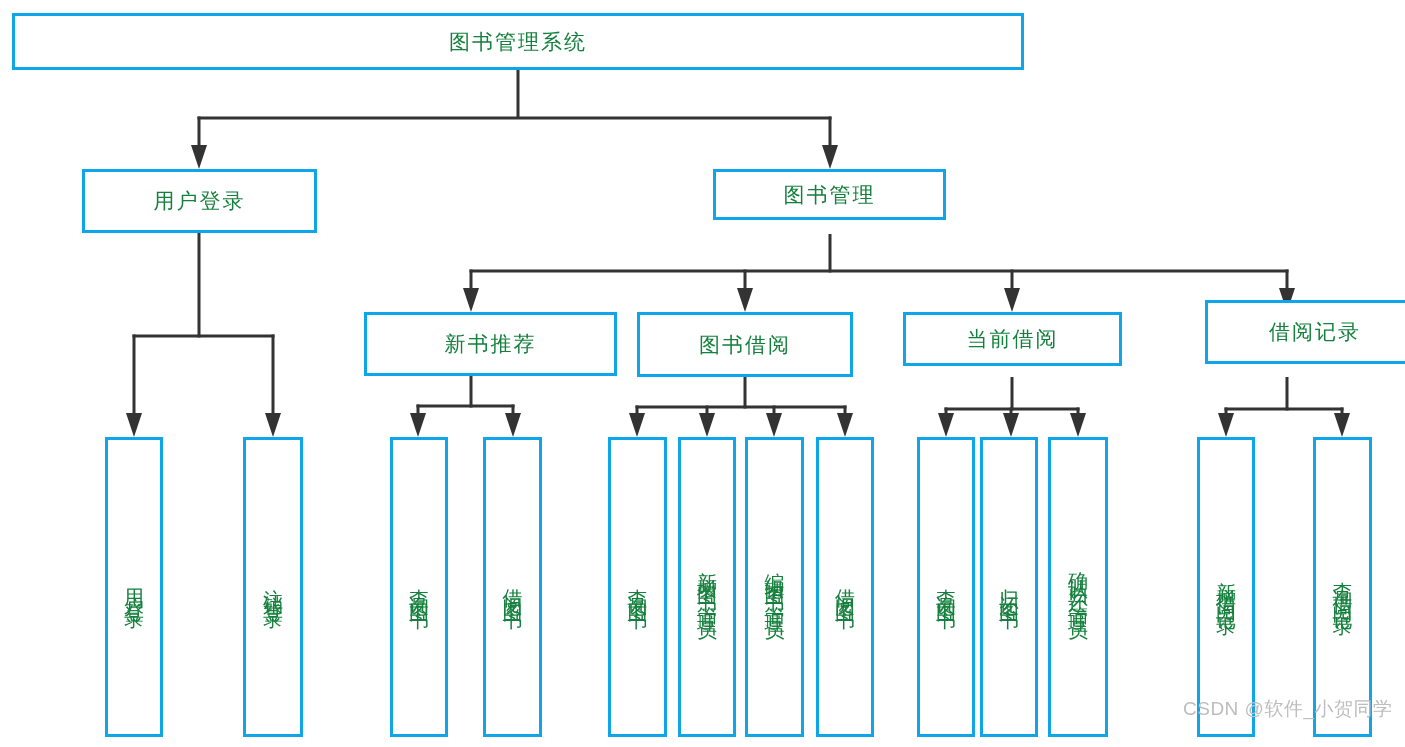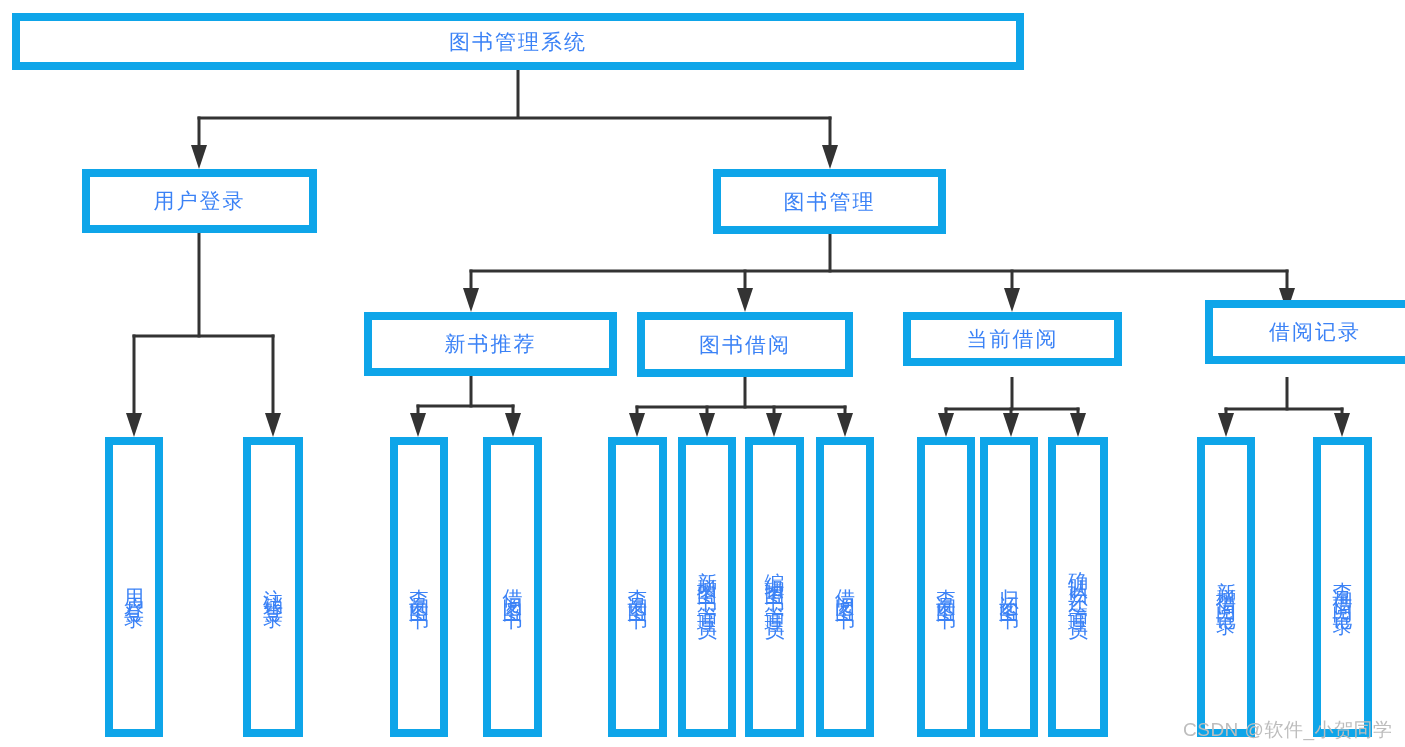--- a/index.html
+++ b/index.html
@@ -3,35 +3,35 @@
 <meta charset="utf-8">
 <style>
   html,body { margin:0; padding:0; background:#ffffff; }
   .canvas {
     position:relative; width:1405px; height:747px; background:#ffffff;
     font-family:"Liberation Sans", sans-serif; overflow:hidden;
   }
   .layer { position:absolute; left:0; top:0; width:1405px; height:747px; z-index:1; pointer-events:none; }
   .node {
     position:absolute; box-sizing:border-box;
-    border:8px solid #0ea5e9; background:#ffffff;
+    border:3px solid #0ea5e9; background:#ffffff;
     display:flex; align-items:center; justify-content:center;
-    color:#3b82f6; z-index:2;
+    color:#15803d; z-index:2;
   }
   .hnode { font-size:21px; letter-spacing:2px; }
   .vnode { width:58px; top:437px; height:300px; font-size:20px; }
   .vtext { writing-mode:vertical-rl; letter-spacing:7px; line-height:1.05; }
   .watermark {
-    position:absolute; left:1183px; top:717px; z-index:5;
+    position:absolute; left:1183px; top:696px; z-index:5;
     font-size:19px; color:#bdbdbd; letter-spacing:0.5px; white-space:nowrap;
   }
   
   #n-root  { left:12px;   top:13px;  width:1012px; height:57px; }
   #n-login { left:82px;   top:169px; width:235px;  height:64px; }
-  #n-mgmt  { left:713px;  top:169px; width:233px;  height:65px; }
+  #n-mgmt  { left:713px;  top:169px; width:233px;  height:51px; }
   #n-l3a   { left:364px;  top:312px; width:253px;  height:64px; }
   #n-l3b   { left:637px;  top:312px; width:216px;  height:65px; }
   #n-l3c   { left:903px;  top:312px; width:219px;  height:54px; }
   #n-l3d   { left:1177px; top:300px; width:220px;  height:64px;margin-left:28px; }
   #v1  { left:105px; }
   #v2  { left:243px; width:60px; }
   #v3  { left:390px; }
   #v4  { left:483px; width:59px; }
   #v5  { left:608px; width:59px; }
   #v6  { left:678px; }

